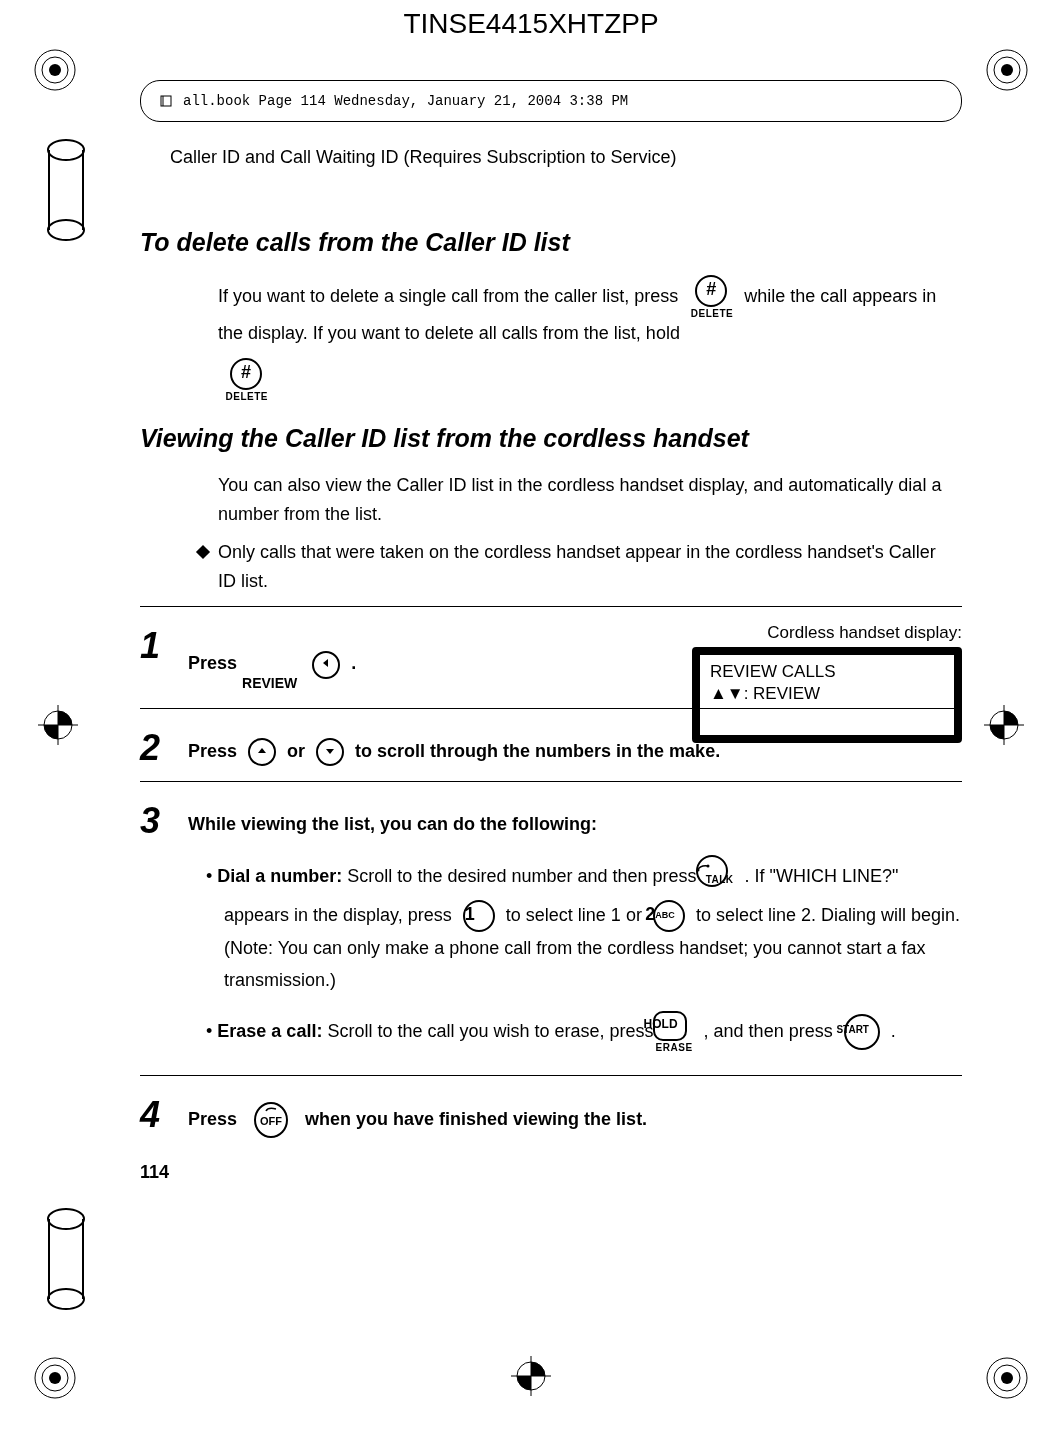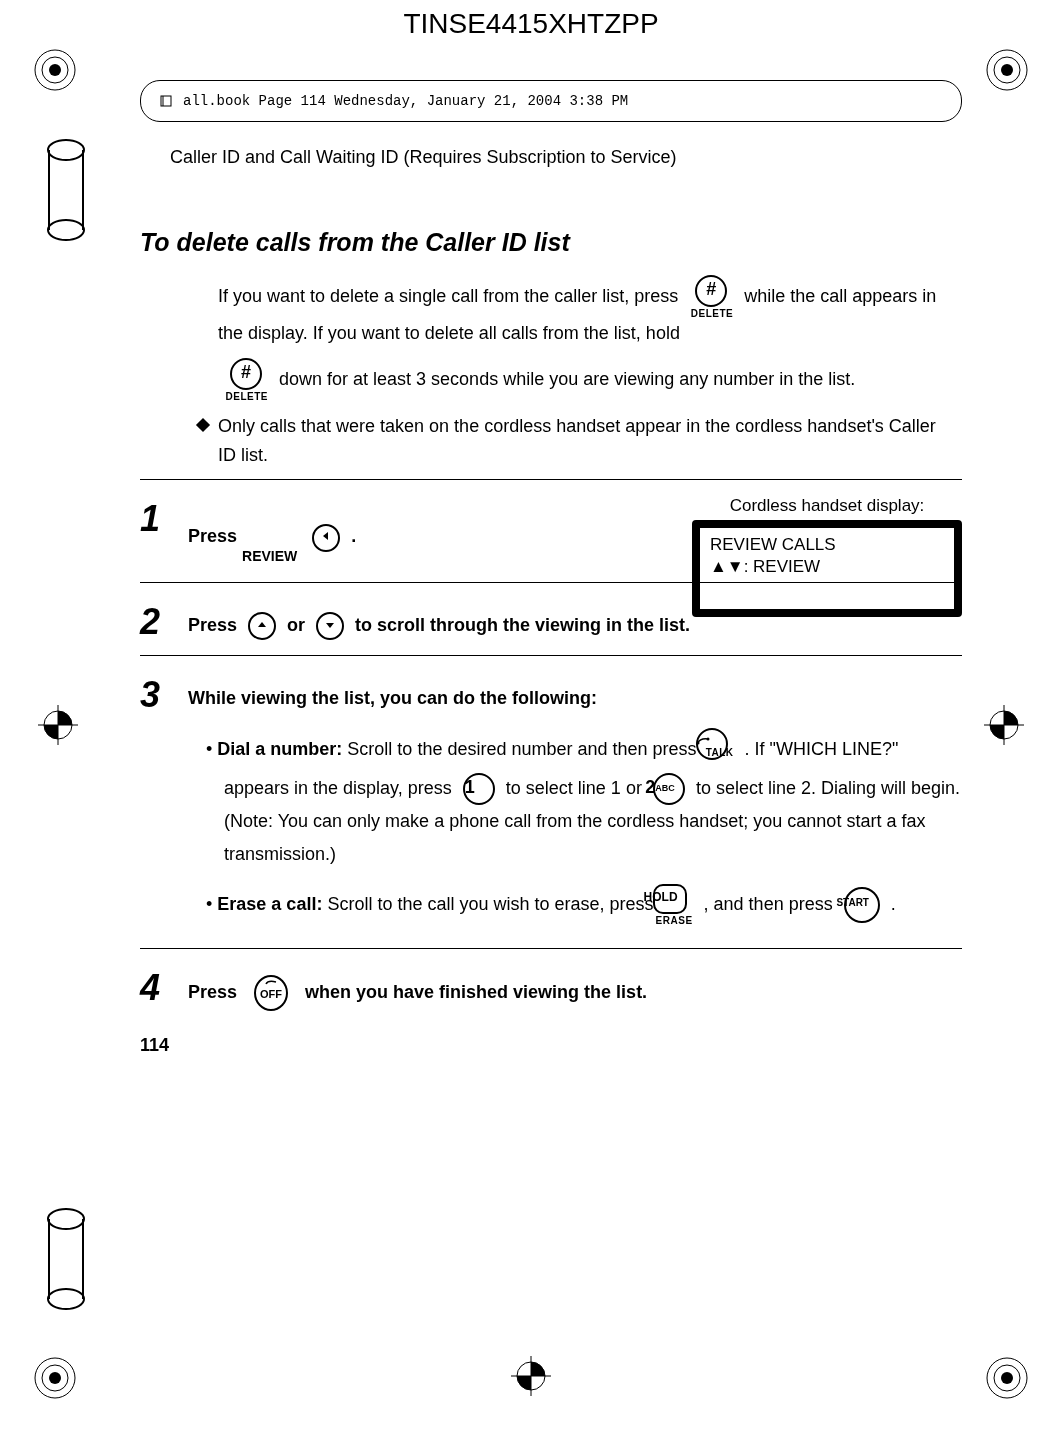--- a/index.html
+++ b/index.html
@@ -163,21 +163,21 @@
 }
 .display-frame {
   position: absolute;
   right: 0;
   top: -2px;
   width: 270px;
 }
 .display-caption {
   font-weight: normal;
   font-size: 17px;
-  text-align: center;
+  text-align: right;
   margin-bottom: 4px;
 }
 .lcd {
   border: 8px solid #000000;
   border-radius: 4px;
   padding: 6px 10px 30px 10px;
   font-size: 17px;
   font-weight: normal;
   line-height: 1.3;
 }
@@ -304,26 +304,27 @@
           <span class="key-circle">#</span>
           <span class="sublabel">DELETE</span>
         </span>
         <span> while the call appears in the display. If you want to delete all calls from the list, hold </span>
       </p>
       <p>
         <span class="key-wrap">
           <span class="key-circle">#</span>
           <span class="sublabel">DELETE</span>
         </span>
-        <span> down for at least 3 seconds while you are viewing any number in the list.</span>
       </p>
     </div>
 
+    <h2 class="section">Viewing the Caller ID list from the cordless handset</h2>
 
     <div class="body-text">
+      <p>You can also view the Caller ID list in the cordless handset display, and automatically dial a number from the list.</p>
       <p class="indent-bullet"><span class="diamond-bullet"></span><span>Only calls that were taken on the cordless handset appear in the cordless handset's Caller ID list.</span></p>
     </div>
 
     <hr class="step-hr">
 
     <div class="step-row">
       <div class="step-num">1</div>
       <div class="step-body">
         <span>Press </span>
         <span class="review-label">REVIEW</span>
@@ -353,21 +354,21 @@
           <svg width="10" height="10" viewBox="0 0 10 10" style="display:inline;">
               <polygon points="1,7 9,7 5,2" fill="#000"></polygon>
             </svg>
         </span>
         <span> or </span>
         <span class="key-circle" style="width:24px;height:24px;line-height:20px;">
           <svg width="10" height="10" viewBox="0 0 10 10" style="display:inline;">
               <polygon points="1,3 9,3 5,8" fill="#000"></polygon>
             </svg>
         </span>
-        <span> to scroll through the viewing in the list.</span>
+        <span> to scroll through the numbers in the make.</span>
       </div>
     </div>
 
     <hr class="step-hr">
 
     <div class="step-row">
       <div class="step-num">3</div>
       <div class="step-body">
         <span>While viewing the list, you can do the following:</span>
         <div class="bullet-item sub">

